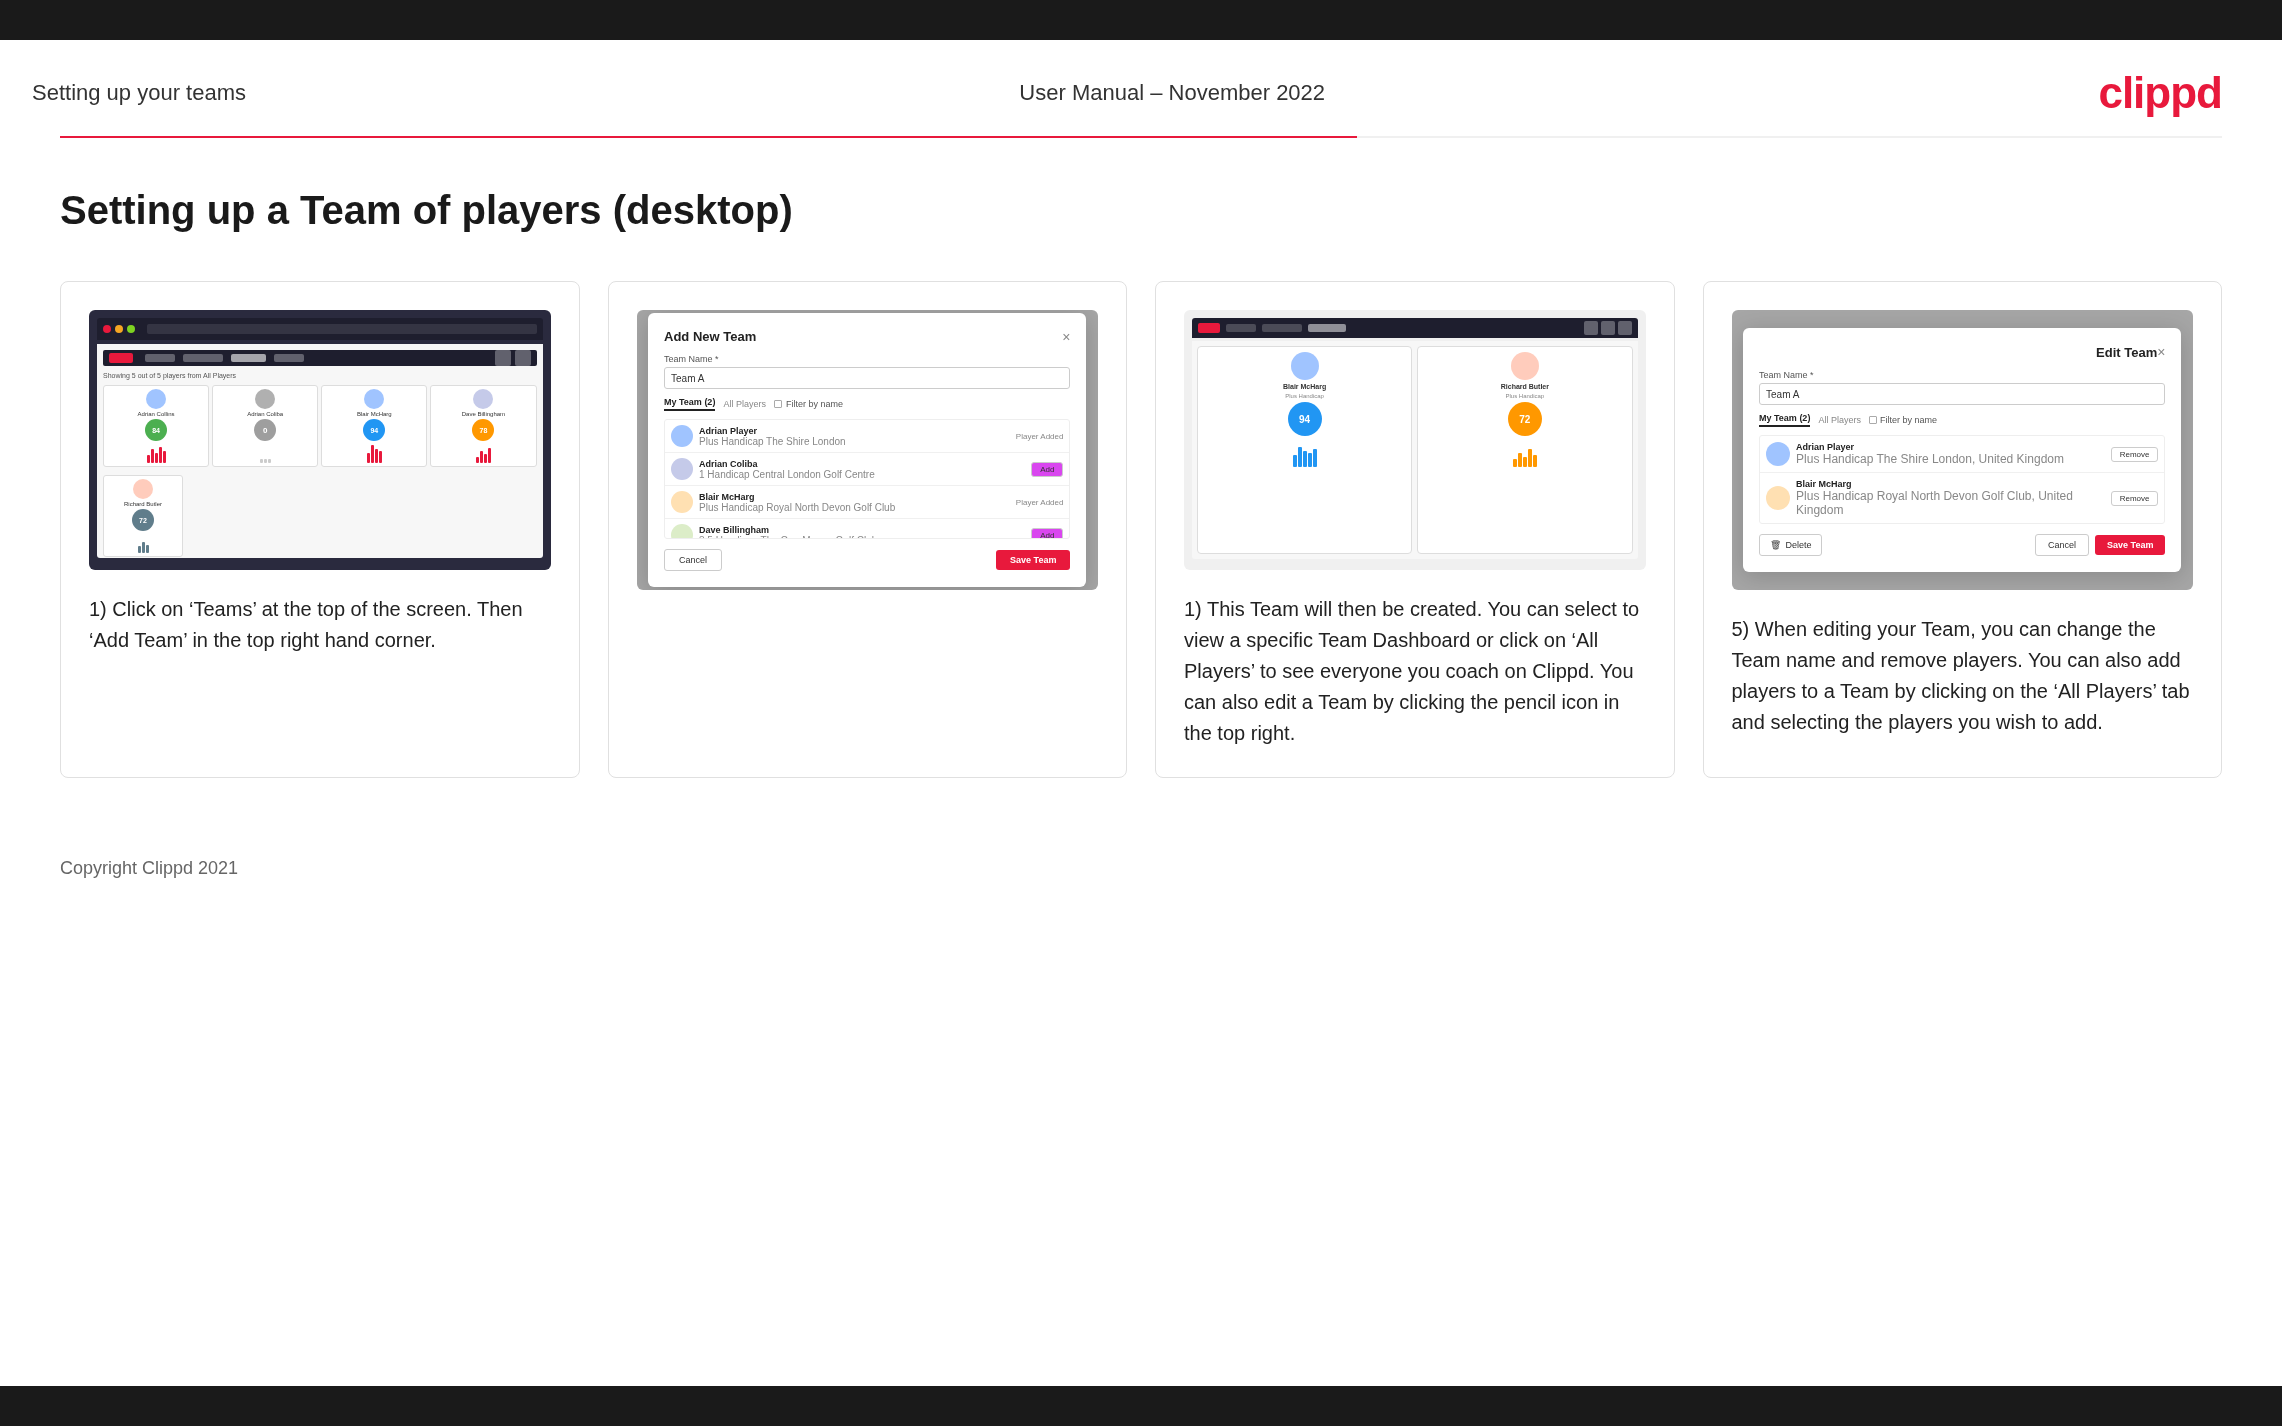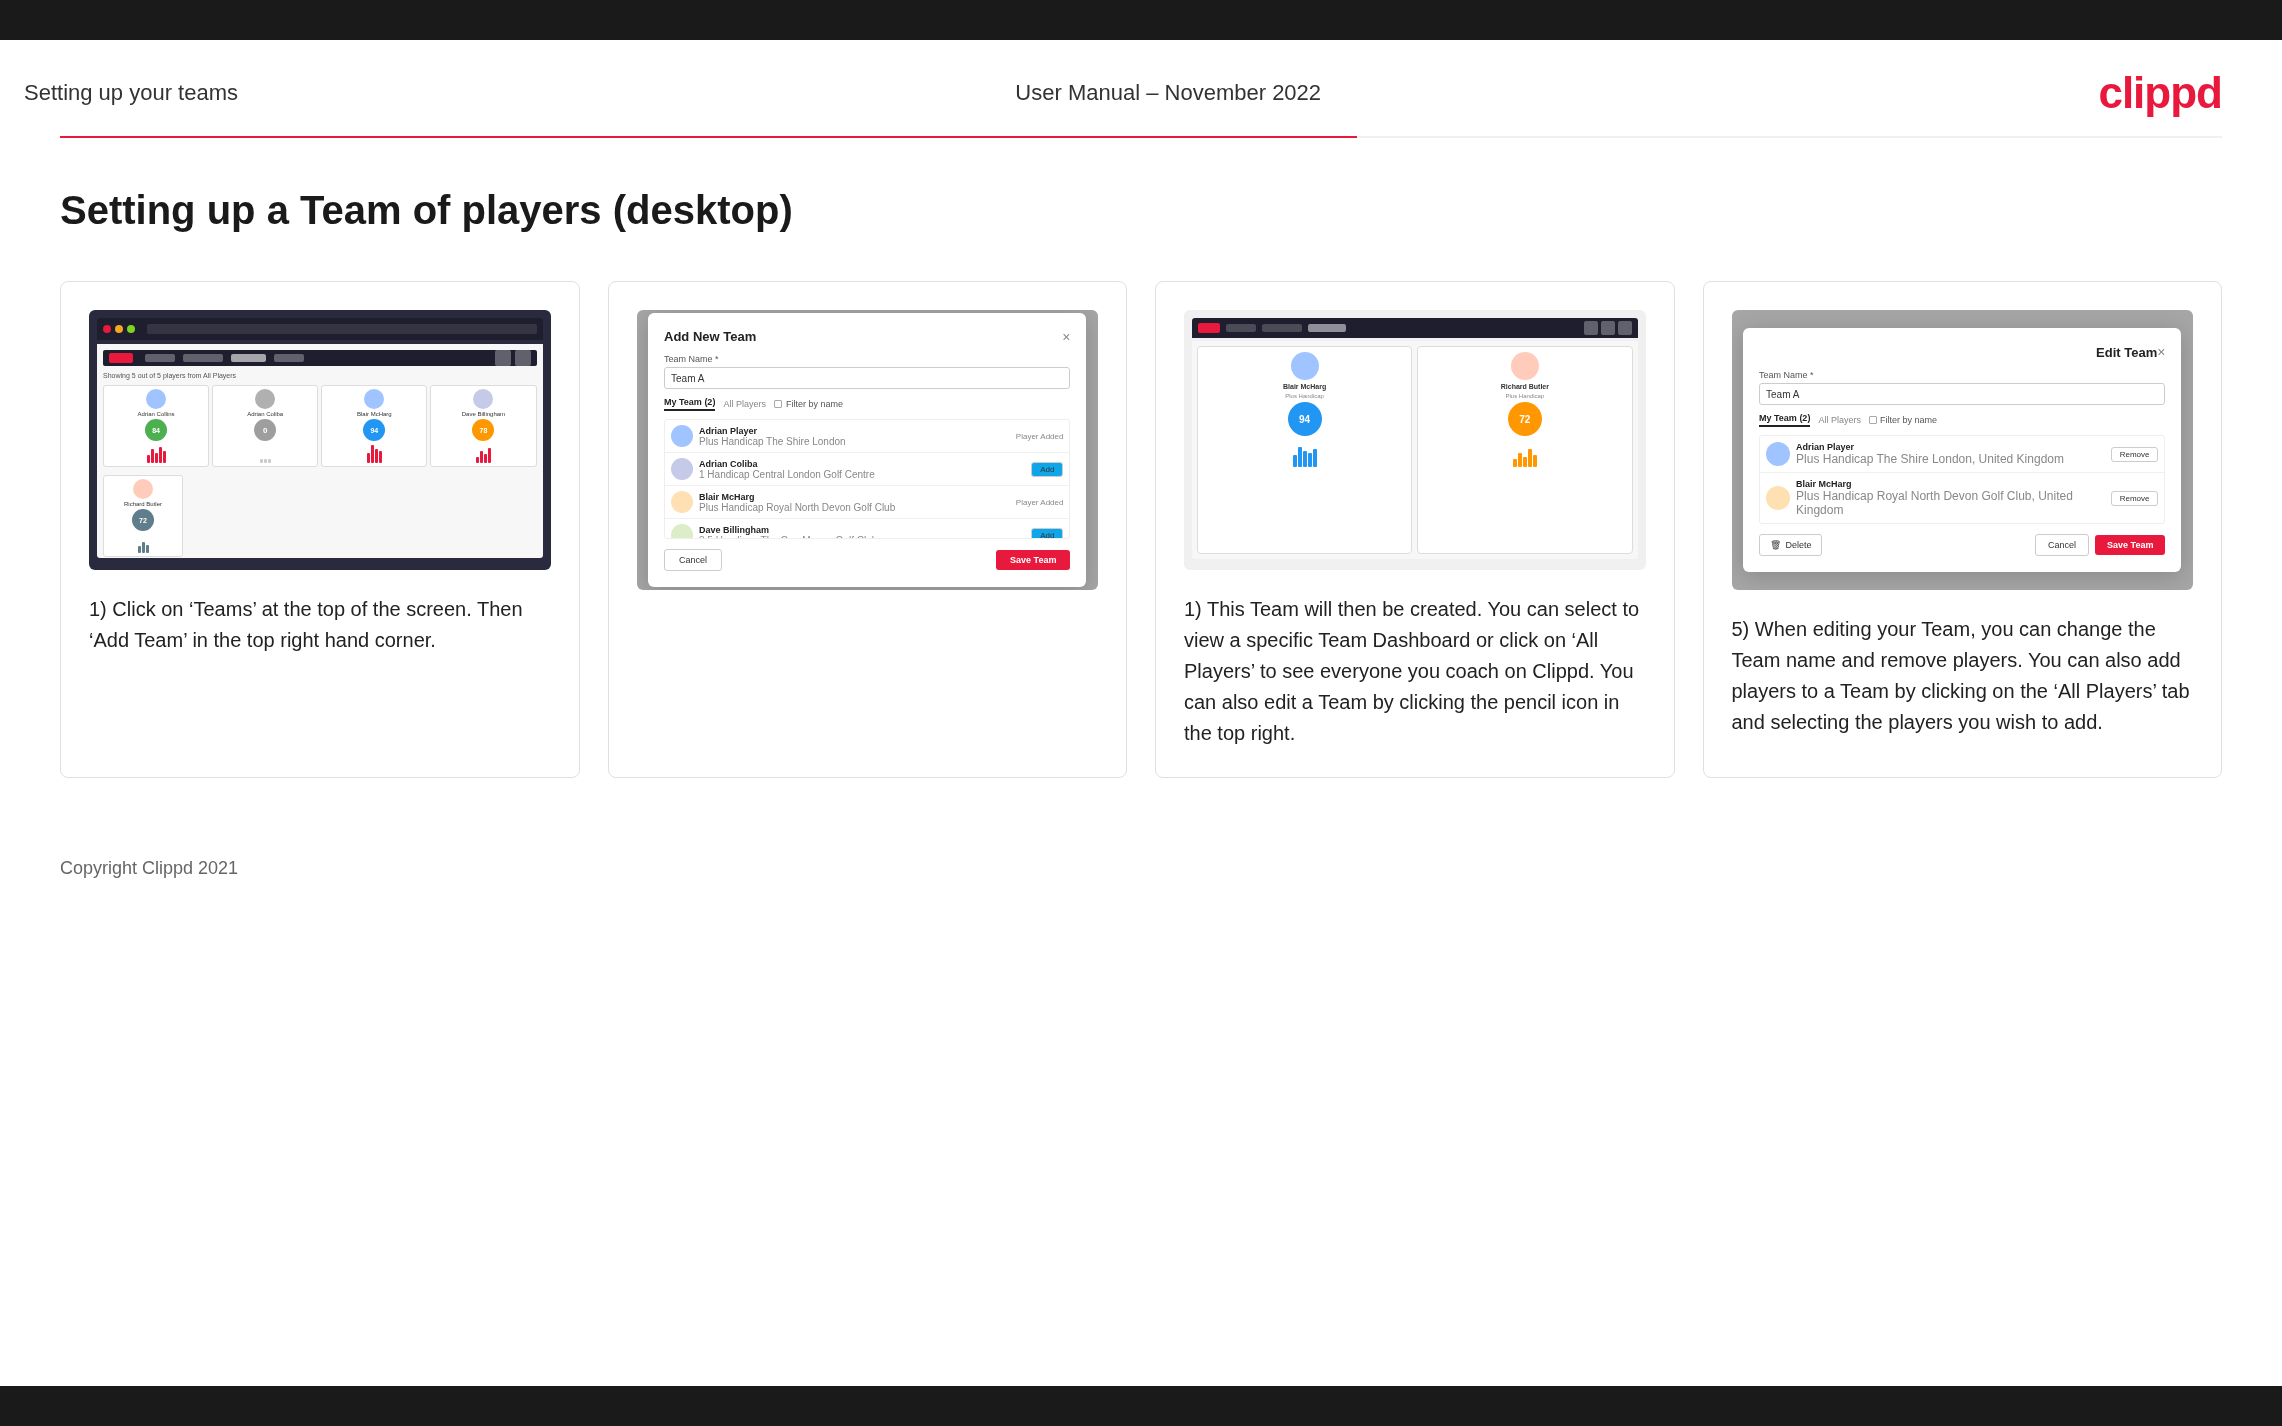--- a/index.html
+++ b/index.html
@@ -16,21 +16,21 @@
       background: #1a1a1a;
       height: 40px;
       width: 100%;
     }
 
     
     .header {
       display: flex;
       align-items: center;
       justify-content: space-between;
-      padding: 28px 60px 18px 24px;
+      padding: 28px 60px 18px 32px;
     }
     .header-left {
       font-size: 22px;
       color: #333;
     }
     .header-center {
       font-size: 22px;
       color: #333;
     }
     .header-logo {
@@ -309,21 +309,21 @@
     }
     .dialog-player-club {
       font-size: 10px;
       color: #888;
     }
     .dialog-player-status {
       font-size: 8px;
       color: #888;
     }
     .dialog-add-btn {
-      background: #0ea5e9;
+      background: #d946ef;
       border: 1px solid #ccc;
       border-radius: 3px;
       padding: 2px 8px;
       font-size: 8px;
       cursor: pointer;
       color: #333;
     }
     .dialog-footer {
       display: flex;
       justify-content: space-between;

